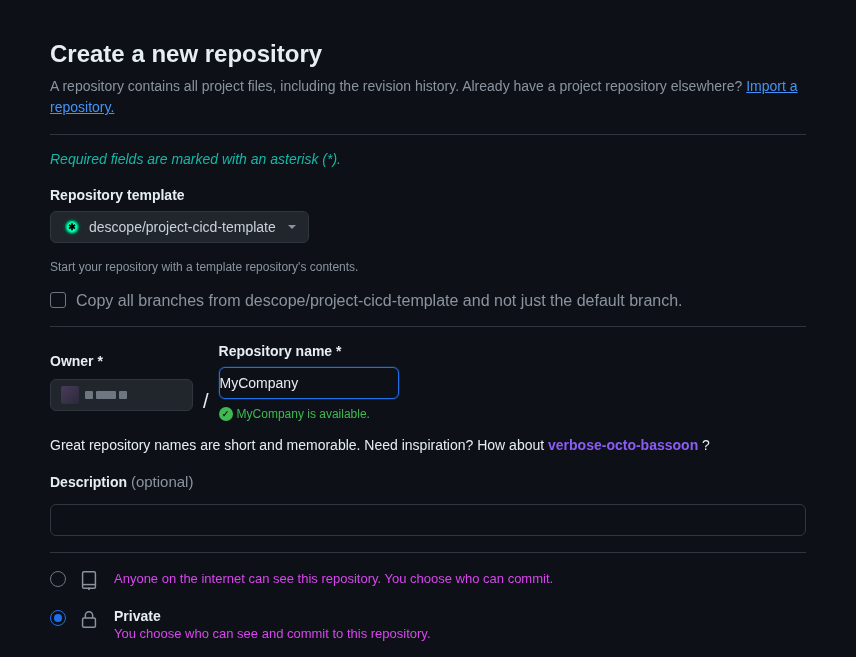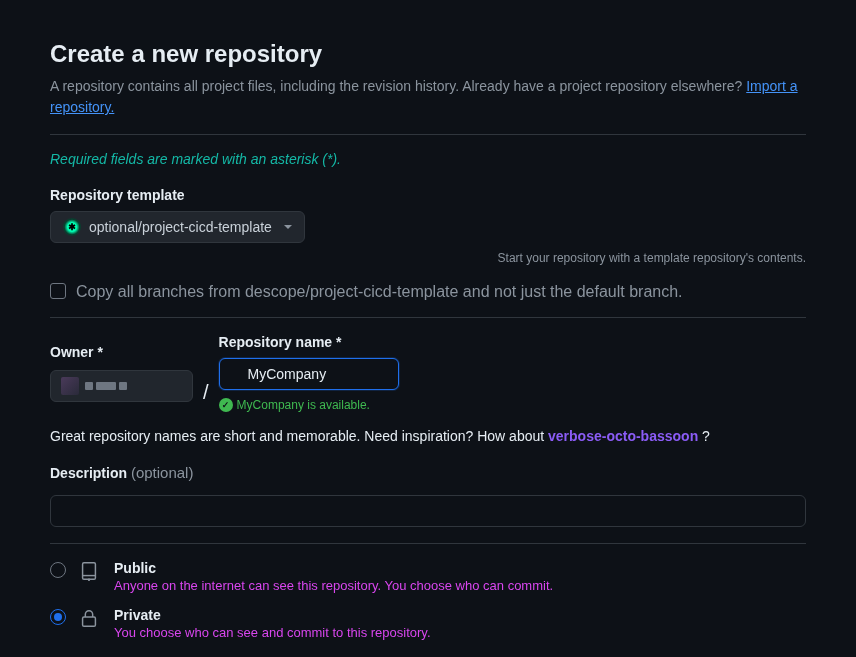--- a/index.html
+++ b/index.html
@@ -35,21 +35,21 @@
       border-right: 4px solid transparent;
       border-top: 4px solid #8b949e;
       margin-left: 4px;
     }
     .template-icon {
       width: 18px; height: 18px; border-radius: 50%;
       background: radial-gradient(circle, #00ffb3 35%, #0a3d2e 60%);
       display:flex; align-items:center; justify-content:center;
       font-size: 9px; font-weight:bold; color:#000;
     }
-    .helper { color: #8b949e; font-size: 12px; margin-top: 8px; text-align: right; }
+    .helper { color: #8b949e; font-size: 12px; margin-top: 17px; }
     .checkbox-row { display:flex; align-items:flex-start; gap:10px; margin-top:16px; }
     .checkbox {
       width: 16px; height: 16px; border: 1px solid #6e7681;
       border-radius: 3px; background: #0d1117; flex-shrink:0;
       margin-top: 2px; cursor:pointer;
     }
     .checkbox-label { font-size: 14px; font-weight: 600; color:#e6edf3; }
     .checkbox-desc { color: #8b949e; font-size: 16px; margin-top:2px; }
     .form-row { display:flex; align-items:center; gap:0; margin-top: 10px; }
     .form-col { display:flex; flex-direction:column; }
@@ -60,21 +60,21 @@
     }
     .avatar-blur { width:18px; height:18px; border-radius:2px; background:linear-gradient(135deg,#4a3a5a,#2a2a3a); }
     .blur-text { display:flex; gap:3px; }
     .blur-text span { background:#6e7681; height:8px; border-radius:1px; }
     .blur-text span:nth-child(1){width:8px}
     .blur-text span:nth-child(2){width:20px}
     .blur-text span:nth-child(3){width:8px}
     .slash { font-size:20px; color:#e6edf3; margin: 0 10px; line-height:32px; }
     .text-input {
       background:#0d1117; border:1px solid #1f6feb; border-radius:6px;
-      padding: 6px 28px; color:#e6edf3; font-size:14px; width: 180px; height:32px;
+      padding: 6px 0; color:#e6edf3; font-size:14px; width: 180px; height:32px;
       outline: none; box-shadow: 0 0 0 1px #1f6feb33;
     }
     .avail { color:#3fb950; font-size:12px; margin-top:8px; display:flex; align-items:center; gap:4px; }
     .avail-icon { width:14px; height:14px; border-radius:50%; background:#3fb950; display:flex;align-items:center;justify-content:center;color:#0d1117;font-size:9px;font-weight:bold; }
     .inspire { margin-top:16px; font-size:14px; color:#e6edf3; }
     .suggestion { color:#8b5cf6; font-weight:600; cursor:pointer; }
     .optional { color:#8b949e; font-weight:400; font-size:15px; }
     .desc-input {
       width:100%; background:#0d1117; border:1px solid #30363d; border-radius:6px;
       padding:6px 12px; color:#e6edf3; font-size:14px; height:32px; margin-top:6px;
@@ -98,21 +98,21 @@
 </p>
 
 <hr class="hr">
 
 <p class="note">Required fields are marked with an asterisk (*).</p>
 
 <div class="section-block">
   <label class="section-label">Repository template</label>
   <div class="dropdown">
     <span class="template-icon">✱</span>
-    <span>optional/project-cicd-template</span>
+    <span>descope/project-cicd-template</span>
     <span class="caret"></span>
   </div>
   <div class="helper">Start your repository with a template repository's contents.</div>
 
   <div class="checkbox-row">
     <div class="checkbox"></div>
     <div>
       <div class="checkbox-desc">Copy all branches from descope/project-cicd-template and not just the default branch.</div>
     </div>
   </div>
@@ -161,21 +161,20 @@
 <div class="vis-row">
   <div class="radio"></div>
   <div class="vis-icon">
     <svg viewBox="0 0 24 24" width="22" height="22" fill="none" stroke="currentColor" stroke-width="1.6">
         <rect x="5" y="3" width="14" height="18" rx="1.5"></rect>
         <path d="M5 17h14"></path>
         <circle cx="12" cy="21.5" r="0.5"></circle>
       </svg>
   </div>
   <div>
-    <div class="vis-label">Public</div>
     <div class="vis-desc">Anyone on the internet can see this repository. You choose who can commit.</div>
   </div>
 </div>
 
 <div class="vis-row">
   <div class="radio checked"></div>
   <div class="vis-icon">
     <svg viewBox="0 0 24 24" width="22" height="22" fill="none" stroke="currentColor" stroke-width="1.6">
         <rect x="5" y="11" width="14" height="10" rx="1.5"></rect>
         <path d="M8 11V8a4 4 0 0 1 8 0v3"></path>

